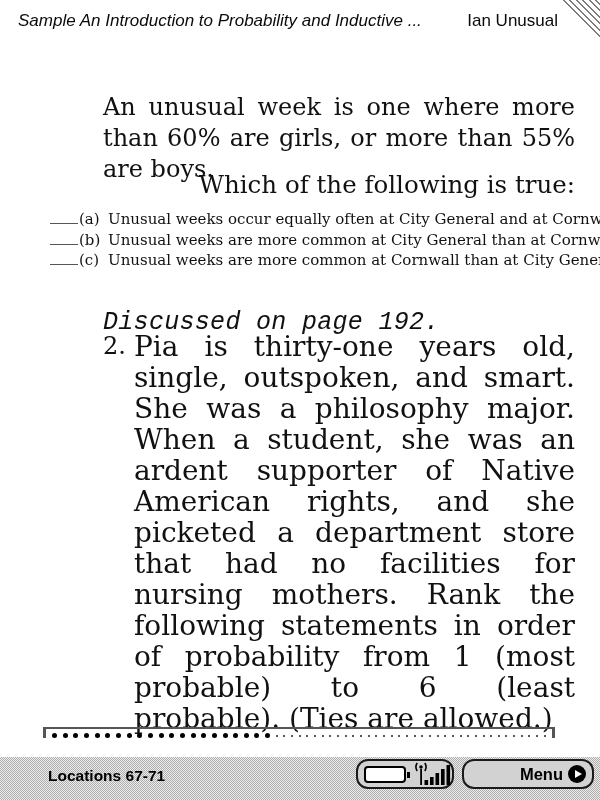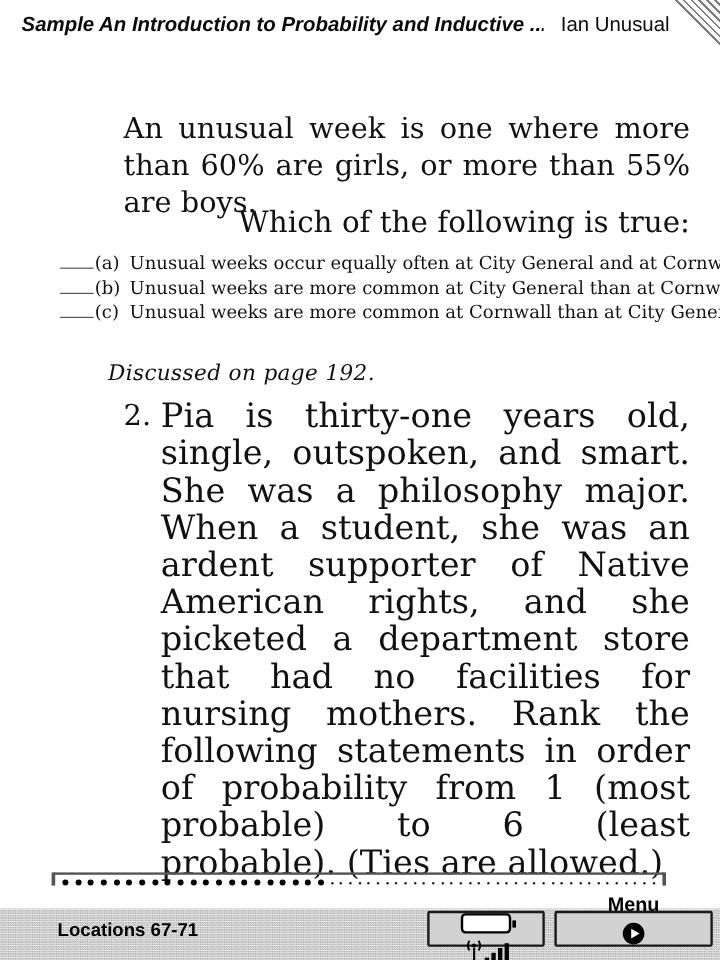--- a/index.html
+++ b/index.html
@@ -2,38 +2,38 @@
 <html><head>
 <meta charset="utf-8">
 <style>
   html,body{margin:0;padding:0;}
   body{width:600px;height:800px;background:#fff;font-family:"DejaVu Serif",serif;color:#111;}
   .page{position:relative;width:600px;height:800px;background:#fff;overflow:hidden;}
 
   
   .header{position:absolute;top:11px;left:18px;right:42px;display:flex;justify-content:space-between;
           font-family:"Liberation Sans",sans-serif;font-size:17px;color:#0a0a0a;}
-  .book-title{font-style:italic;font-weight:700;white-space:nowrap;overflow:hidden;text-align:right;}
+  .book-title{font-style:italic;font-weight:400;white-space:nowrap;overflow:hidden;text-align:right;}
   .author{font-weight:500;white-space:nowrap;margin-left:14px;}
 
   
   .dogear{position:absolute;top:0;right:0;width:58px;height:58px;
           clip-path:polygon(28% 0,100% 0,100% 72%);
           background:repeating-linear-gradient(45deg,#7d7d7d 0 1.5px,#ffffff 1.5px 4.6px);}
 
   
   .para1{position:absolute;top:68px;left:103px;width:472px;font-size:24px;line-height:31px;
          text-align:justify;}
   .question{position:absolute;top:170px;left:103px;width:472px;font-size:24.5px;font-weight:normal;margin:0;text-align:right;}
   .options{position:absolute;top:209px;left:28px;width:560px;font-size:15px;line-height:20.5px;}
   .option-row{display:flex;align-items:baseline;white-space:nowrap;padding-left:22px;}
   .answer-blank{display:inline-block;width:28px;height:12px;border-bottom:1.5px solid #555;flex:none;}
   .option-label{display:inline-block;width:24px;margin-left:1px;text-align:left;flex:none;}
   .option-text{margin-left:5px;}
-  .note{position:absolute;top:283px;left:90px;font-style:italic;font-size:18px;letter-spacing:.3px;}
+  .note{position:absolute;top:283px;left:103px;font-style:italic;font-size:25px;letter-spacing:.3px;font-family:Liberation Mono, monospace;}
   .item2{position:absolute;top:331px;left:103px;width:472px;display:flex;}
   .item2-num{flex:none;width:31px;font-size:24px;line-height:31px;}
   .item2-text{flex:1;font-size:28px;line-height:31px;text-align:justify;}
 
   
   .progress{position:absolute;top:727px;left:45px;width:508px;border-top:2px solid #555;}
   .progress::before,.progress::after{content:"";position:absolute;top:-2px;width:3px;height:11px;background:#555;}
   .progress::before{left:-2px;}
   .progress::after{right:-2px;}
   .dots{display:flex;justify-content:space-between;align-items:center;height:13px;padding:0 7px;}
@@ -41,21 +41,21 @@
   .dot.big{width:5px;height:5px;}
   .dot.small{width:2px;height:2px;background:#222;}
 
   
   .statusbar{position:absolute;left:0;bottom:0;width:600px;height:43px;
              background-image:repeating-conic-gradient(#aeaeae 0% 25%,#ececec 0% 50%);
              background-size:2px 2px;padding-left:13px;}
   .loc-text{position:absolute;left:48px;top:10px;font-family:"Liberation Sans",sans-serif;
             font-weight:bold;font-size:15.5px;color:#000;}
   .pill{position:absolute;top:2px;height:30px;background:#d2d2d2;border:2px solid #1a1a1a;
-        border-radius:2px;box-sizing:border-box;display:flex;align-items:center;flex-direction:column;}
+        border-radius:12px;box-sizing:border-box;display:flex;align-items:center;}
   .indicator-pill{left:356px;width:98px;padding:0 6px;gap:5px;}
   .battery{position:relative;flex:none;width:42px;height:17px;border:2px solid #000;border-radius:4px;
            background:#fff;box-sizing:border-box;padding:2px;}
   .battery-fill{width:100%;height:100%;background:#000;}
   .battery-nub{position:absolute;right:-6px;top:4px;width:3px;height:6px;background:#000;}
   .signal-svg{flex:none;display:block;}
   .menu-pill{left:462px;width:132px;padding:0 6px;justify-content:flex-end;gap:5px;}
   .menu-label{font-family:"Liberation Sans",sans-serif;font-weight:bold;font-size:16.5px;color:#000;}
   .menu-arrow{position:relative;flex:none;width:18px;height:18px;border-radius:50%;background:#000;
               display:flex;align-items:center;justify-content:center;}

